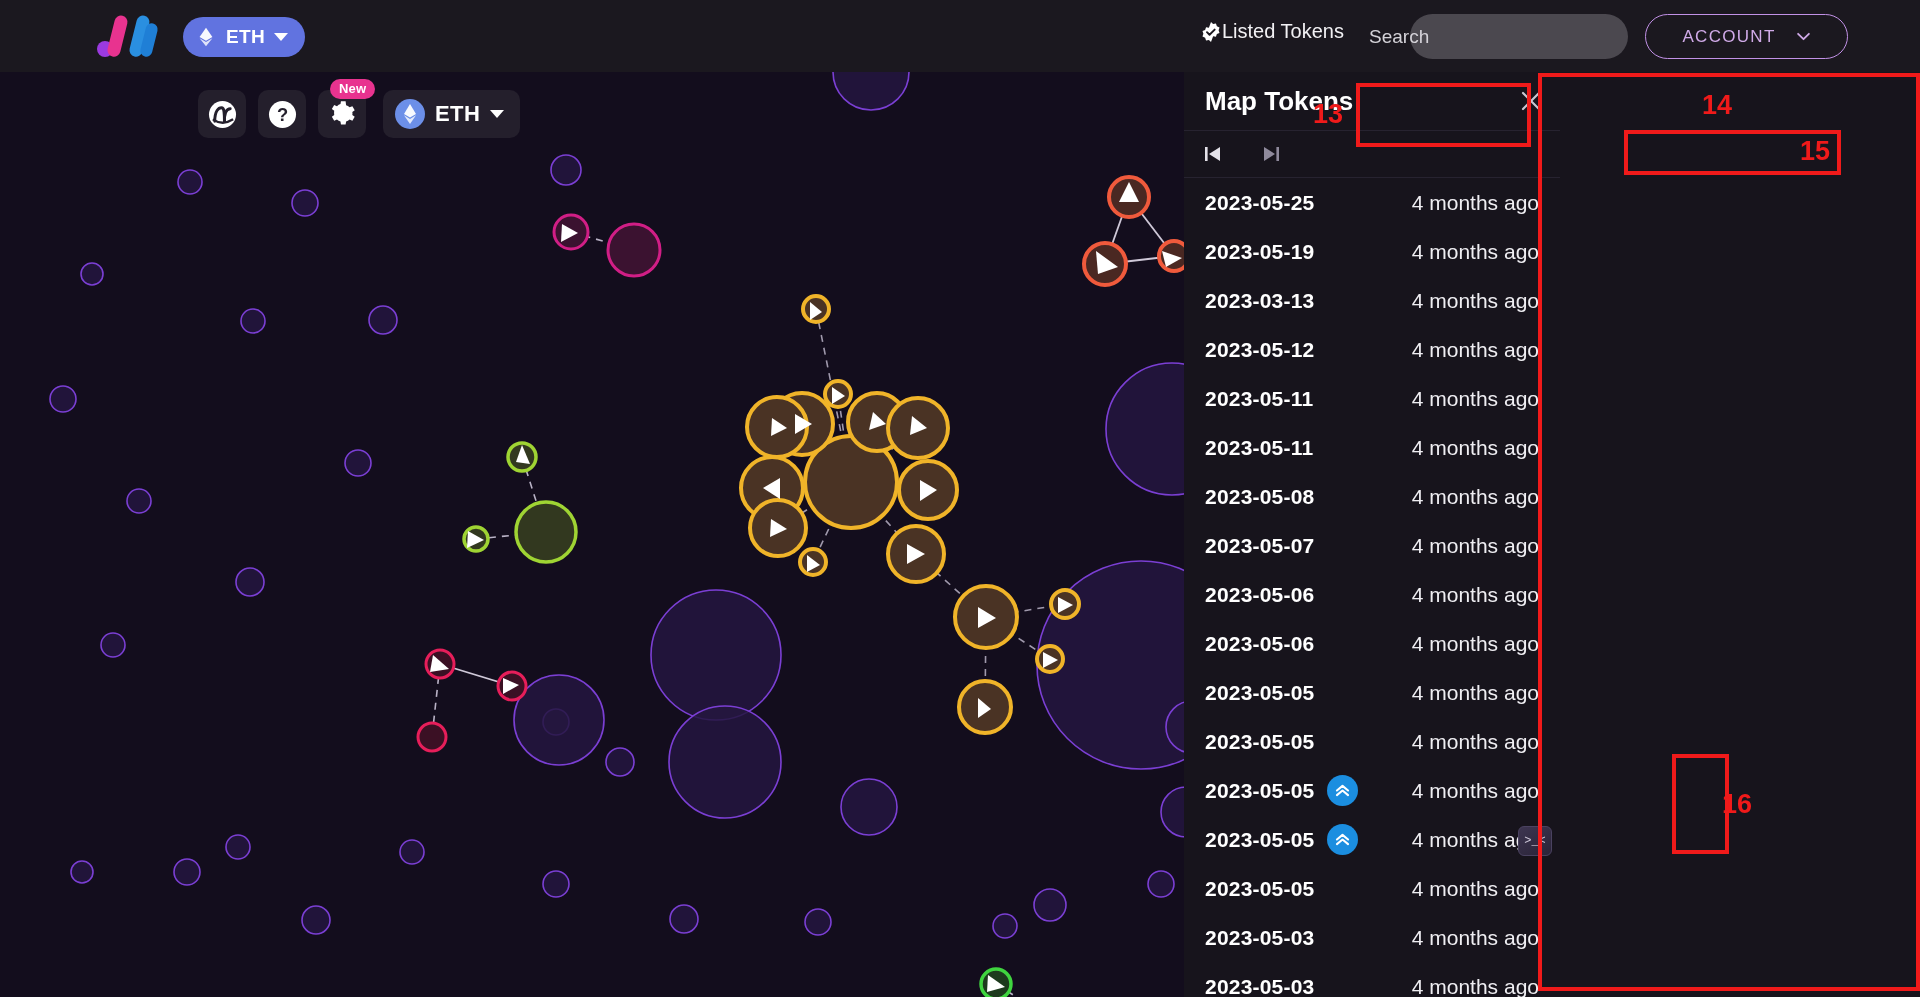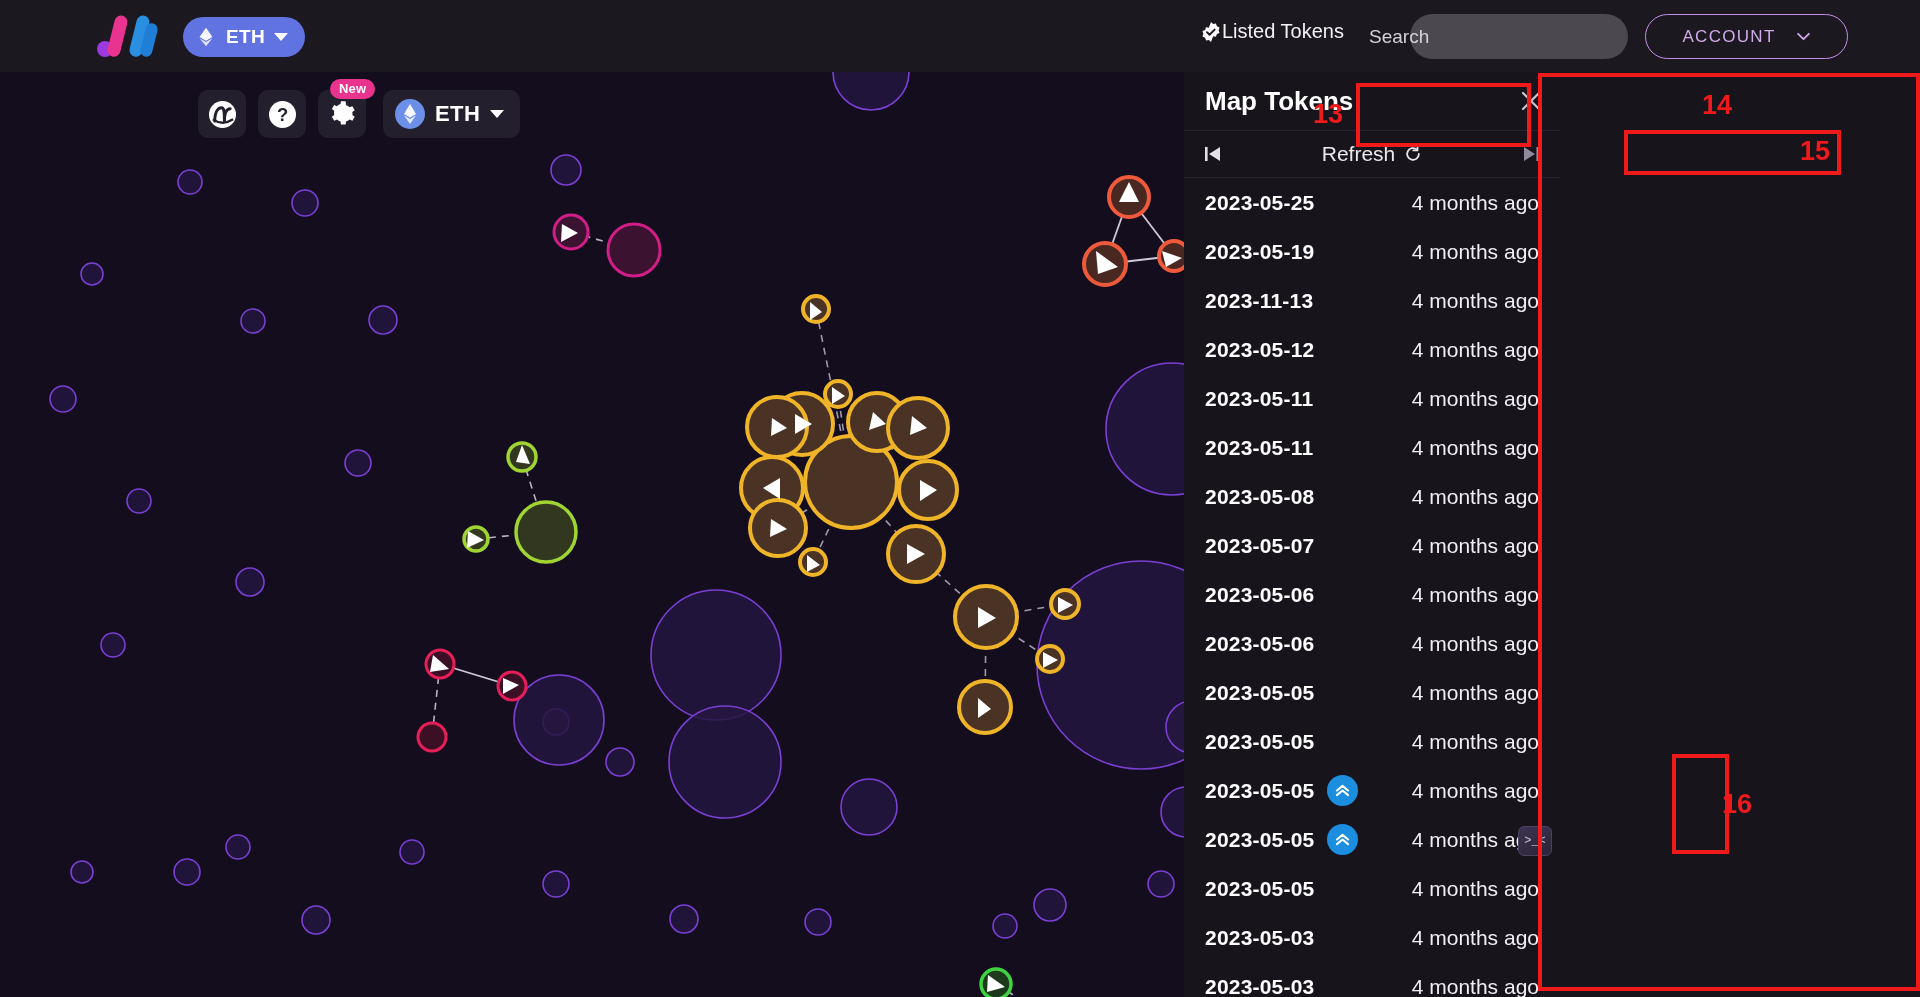--- a/index.html
+++ b/index.html
@@ -446,48 +446,41 @@
       </svg>
     </div>
 
     <div id="history-nav">
       <div class="nav-btn">
         <svg width="22" height="20" viewBox="0 0 22 20">
           <rect x="3" y="3" width="2.6" height="14" fill="#e4e2e9"></rect>
           <polygon points="18,3 18,17 7,10" fill="#e4e2e9"></polygon>
         </svg>
       </div>
-      <div class="refresh">
-        <span>Refresh</span>
-        <svg class="refresh-icon" viewBox="0 0 20 20">
-          <path d="M16.5 10a6.5 6.5 0 11-2.2-4.9" fill="none" stroke="#e9e8ec" stroke-width="2" stroke-linecap="round"></path>
-          <polyline points="15,1.5 15,6 10.4,6" fill="none" stroke="#e9e8ec" stroke-width="2" stroke-linecap="round" stroke-linejoin="round"></polyline>
-        </svg>
-      </div>
       <div class="nav-btn">
         <svg width="22" height="20" viewBox="0 0 22 20">
           <polygon points="4,3 4,17 15,10" fill="#8f8a9c"></polygon>
           <rect x="16.4" y="3" width="2.6" height="14" fill="#8f8a9c"></rect>
         </svg>
       </div>
     </div>
 
     <div id="history-list">
         <div class="hrow">
           <span class="date">2023-05-25</span>
           <span class="spacer"></span>
           <span class="ago">4 months ago</span>
         </div>
         <div class="hrow">
           <span class="date">2023-05-19</span>
           <span class="spacer"></span>
           <span class="ago">4 months ago</span>
         </div>
         <div class="hrow">
-          <span class="date">2023-11-13</span>
+          <span class="date">2023-03-13</span>
           <span class="spacer"></span>
           <span class="ago">4 months ago</span>
         </div>
         <div class="hrow">
           <span class="date">2023-05-12</span>
           <span class="spacer"></span>
           <span class="ago">4 months ago</span>
         </div>
         <div class="hrow">
           <span class="date">2023-05-11</span>

